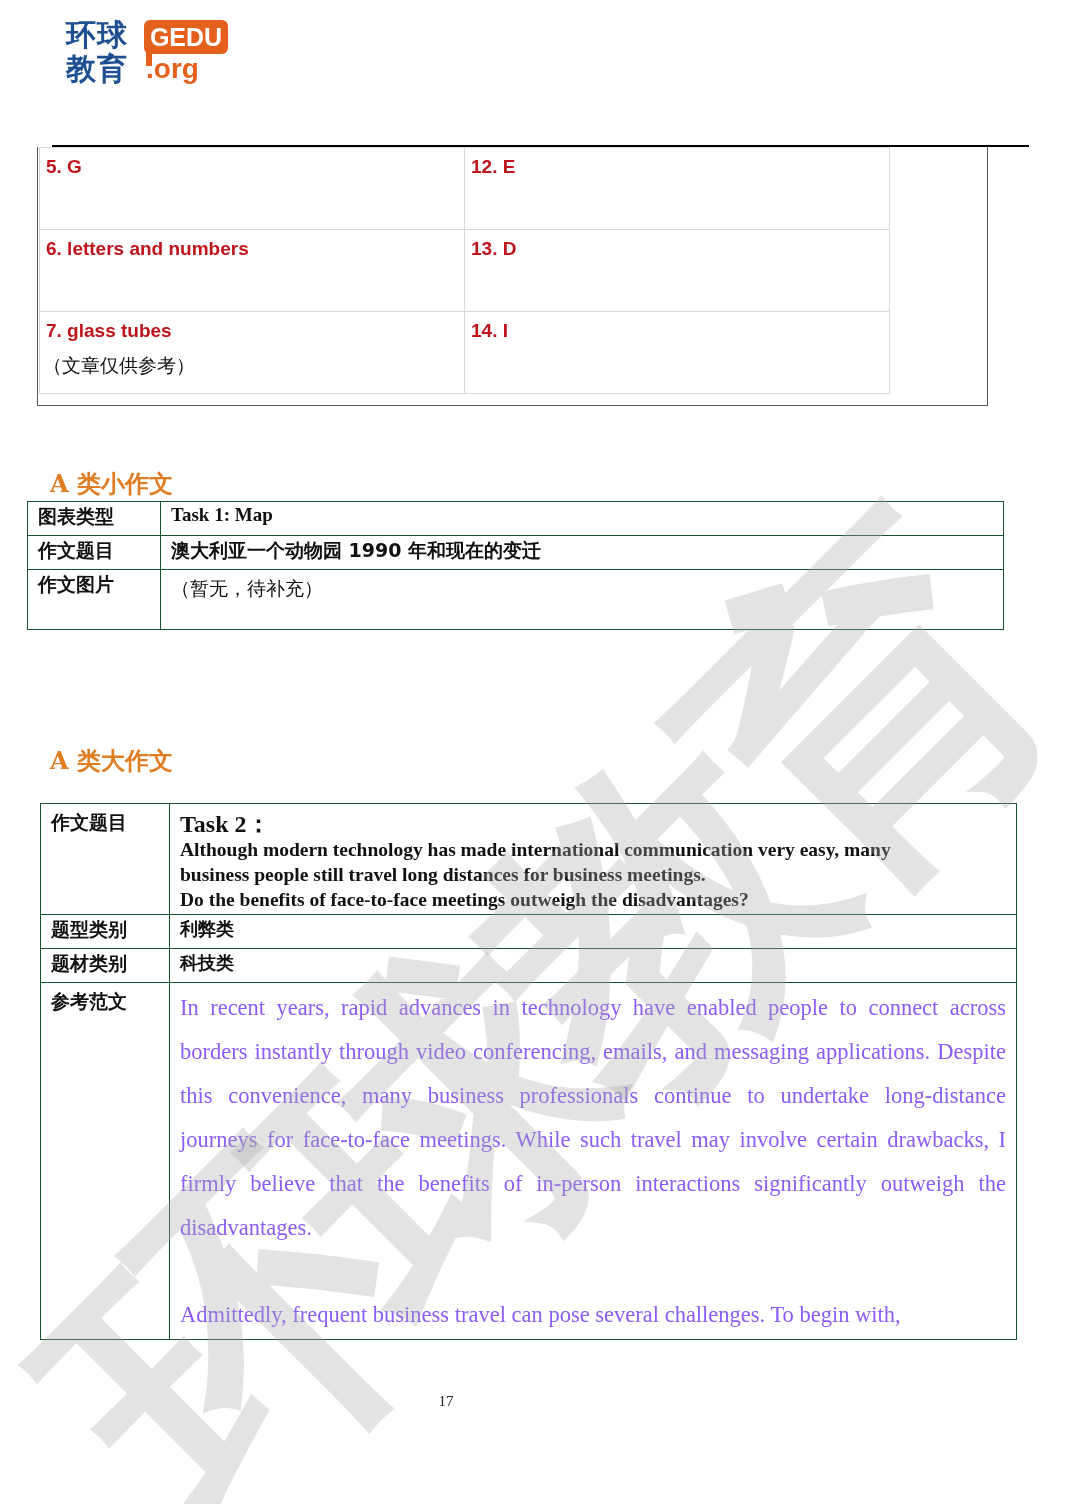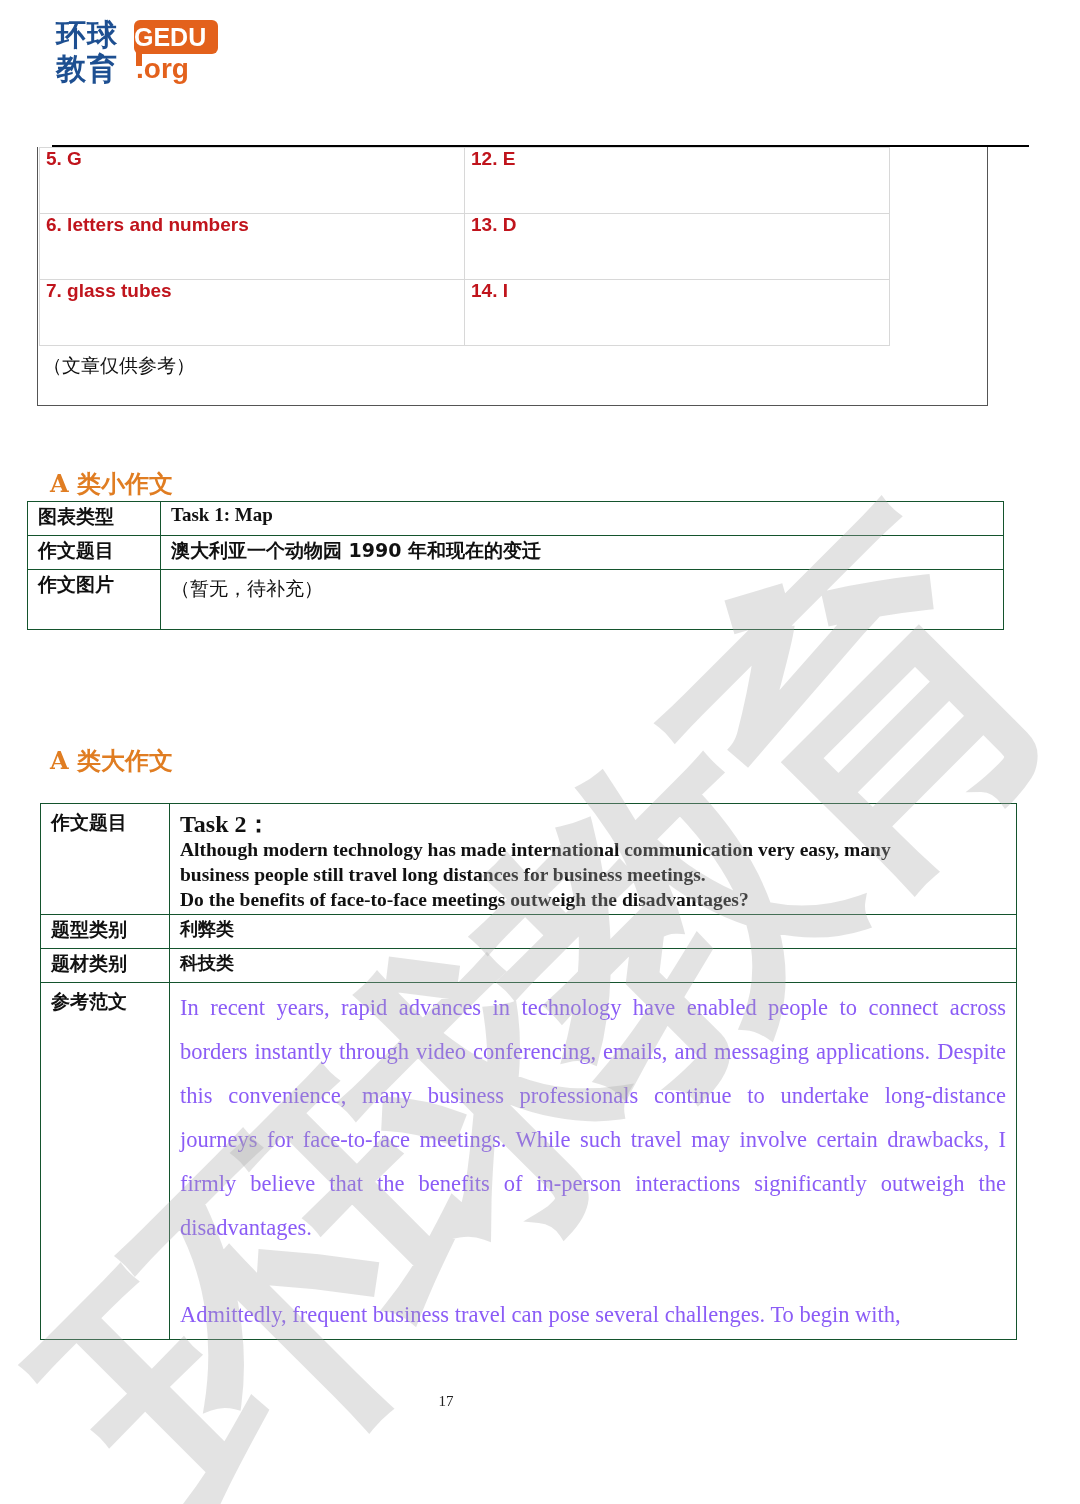--- a/index.html
+++ b/index.html
@@ -21,32 +21,32 @@
       font-weight: bold;
       font-size: 330px;
       letter-spacing: -30px;
       color: rgba(170,170,170,0.33);
       transform: rotate(-45deg);
       transform-origin: center center;
       white-space: nowrap;
       width: 1300px;
     }
     
-    .logo { position: absolute; left: 56px; top: 18px; width: 165px; height: 72px; }
+    .logo { position: absolute; left: 66px; top: 18px; width: 165px; height: 72px; }
     .logo .cn {
       position: absolute; left: 0; top: 0;
       font-family: "DejaVu Sans", sans-serif; font-weight: bold;
       color: #1d4f91; font-size: 30px; line-height: 34px; letter-spacing: 1px;
       width: 80px;
     }
     .logo .badge {
       position: absolute; left: 78px; top: 2px; width: 84px; height: 34px;
       background: #e3611c; border-radius: 6px;
       color: #fff; font-family: "Liberation Sans", sans-serif; font-weight: bold;
-      font-size: 25px; line-height: 34px; text-align: left;
+      font-size: 25px; line-height: 34px; text-align: center;
     }
     .logo .badge:after {
       content: ""; position: absolute; left: 2px; bottom: -12px;
       border-left: 6px solid #e3611c; border-right: 6px solid transparent;
       border-top: 0; height: 14px;
     }
     .logo .org {
       position: absolute; left: 80px; top: 34px;
       color: #e3611c; font-family: "Liberation Sans", sans-serif; font-weight: bold;
       font-size: 28px; line-height: 34px;
@@ -58,22 +58,22 @@
     
     .answers-box {
       position: absolute; left: 37px; top: 147px; width: 951px; height: 259px;
       border: 1.5px solid #555; border-top: none; box-sizing: border-box;
     }
     .answers-grid {
       position: absolute; left: 1px; top: 0; width: 851px;
       border-collapse: collapse;
     }
     .answers-grid td {
-      border: 1px solid #d8d8d8; height: 66px; vertical-align: top;
-      padding: 0 6px 0 6px; box-sizing: border-box;
+      border: 1px solid #d8d8d8; height: 82px; vertical-align: top;
+      padding: 8px 6px 0 6px; box-sizing: border-box;
       font-family: "Liberation Sans", sans-serif; font-weight: bold;
       color: #c0141c; font-size: 19px;
     }
     .answers-grid td.c1 { width: 425px; }
     .answers-note {
       position: absolute; left: 5px; top: 206px;
       font-family: "DejaVu Sans", sans-serif; font-size: 19px; color: #111;
     }
     
     .sec-title {

